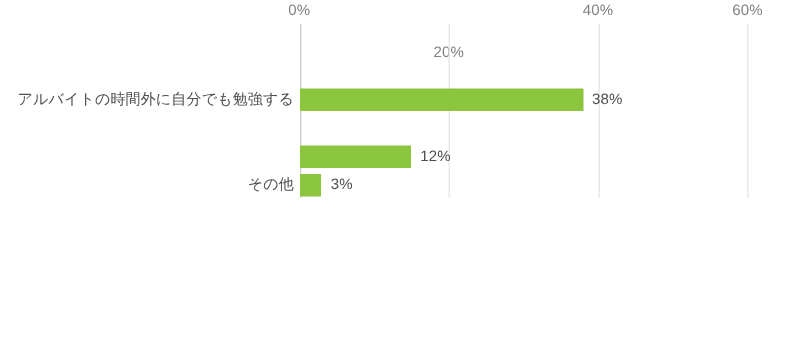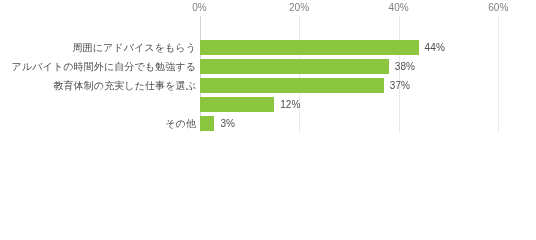--- a/index.html
+++ b/index.html
@@ -103,52 +103,42 @@
     letter-spacing: 0.1px;
   }
 </style>
 </head>
 <body>
 
 <div id="chart-root">
 
   <div class="axis-top">
     <span class="axis-tick-label" style="left: 199.5px; color: rgb(128, 128, 128);">0%</span>
-    <span class="axis-tick-label" style="left: 299.1px; color: rgb(128, 128, 128);">20%</span>
+    <span class="axis-tick-label" style="left: 299.1px; color: rgb(128, 128, 128); margin-top: 28px;">20%</span>
     <span class="axis-tick-label" style="left: 398.7px; color: rgb(128, 128, 128); text-align: center;">40%</span>
     <span class="axis-tick-label" style="left: 498.3px; color: rgb(128, 128, 128);">60%</span>
   </div>
 
   <div class="gridlines">
     <div class="gridline axis-base" style="left: 199.5px; background: rgb(212, 212, 212);"></div>
     <div class="gridline" style="left: 299.1px; background: rgb(232, 232, 232);"></div>
     <div class="gridline" style="left: 398.7px; background: rgb(232, 232, 232);"></div>
     <div class="gridline" style="left: 498.3px; background: rgb(232, 232, 232);"></div>
   </div>
 
   <div class="rows">
 
 
-    <div class="row" style="top: 22px;">
-      <span class="cat-label" style="color: rgb(77, 77, 77);">周囲にアドバイスをもらう</span>
-      <div class="bar" style="left: 199.5px; width: 219.12px; background: rgb(140, 198, 63);"></div>
-      <span class="val-label" style="left: 424.62px; color: rgb(77, 77, 77);">44%</span>
-    </div>
 
     <div class="row" style="top: 41px;">
       <span class="cat-label" style="color: rgb(77, 77, 77); margin-left: 20px;">アルバイトの時間外に自分でも勉強する</span>
       <div class="bar" style="left: 199.5px; width: 189.24px; background: rgb(140, 198, 63);"></div>
       <span class="val-label" style="left: 394.74px; color: rgb(77, 77, 77);">38%</span>
     </div>
 
-    <div class="row" style="top: 60px;">
-      <span class="cat-label" style="color: rgb(77, 77, 77);">教育体制の充実した仕事を選ぶ</span>
-      <div class="bar" style="left: 199.5px; width: 184.26px; background: rgb(140, 198, 63);"></div>
-      <span class="val-label" style="left: 389.76px; color: rgb(77, 77, 77);">37%</span>
-    </div>
 
     <div class="row" style="top: 79px;">
       <div class="bar" style="left: 199.5px; width: 74.7px; background: rgb(140, 198, 63);"></div>
       <span class="val-label" style="left: 280.2px; color: rgb(77, 77, 77);">12%</span>
     </div>
 
     <div class="row" style="top: 98px;">
       <span class="cat-label" style="color: rgb(77, 77, 77);">その他</span>
       <div class="bar" style="left: 199.5px; width: 14.94px; background: rgb(140, 198, 63);"></div>
       <span class="val-label" style="left: 220.44px; color: rgb(77, 77, 77);">3%</span>

